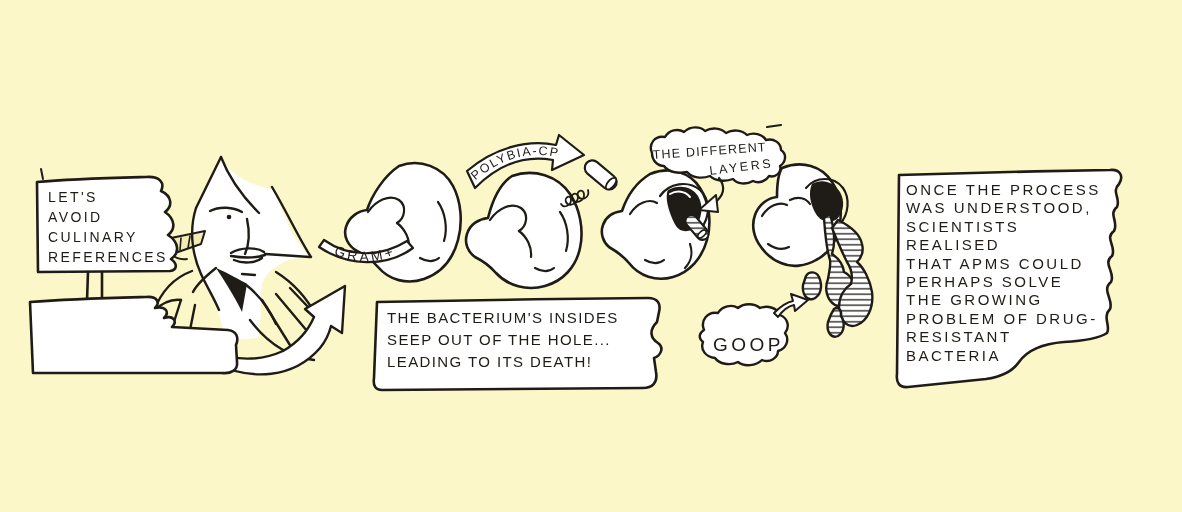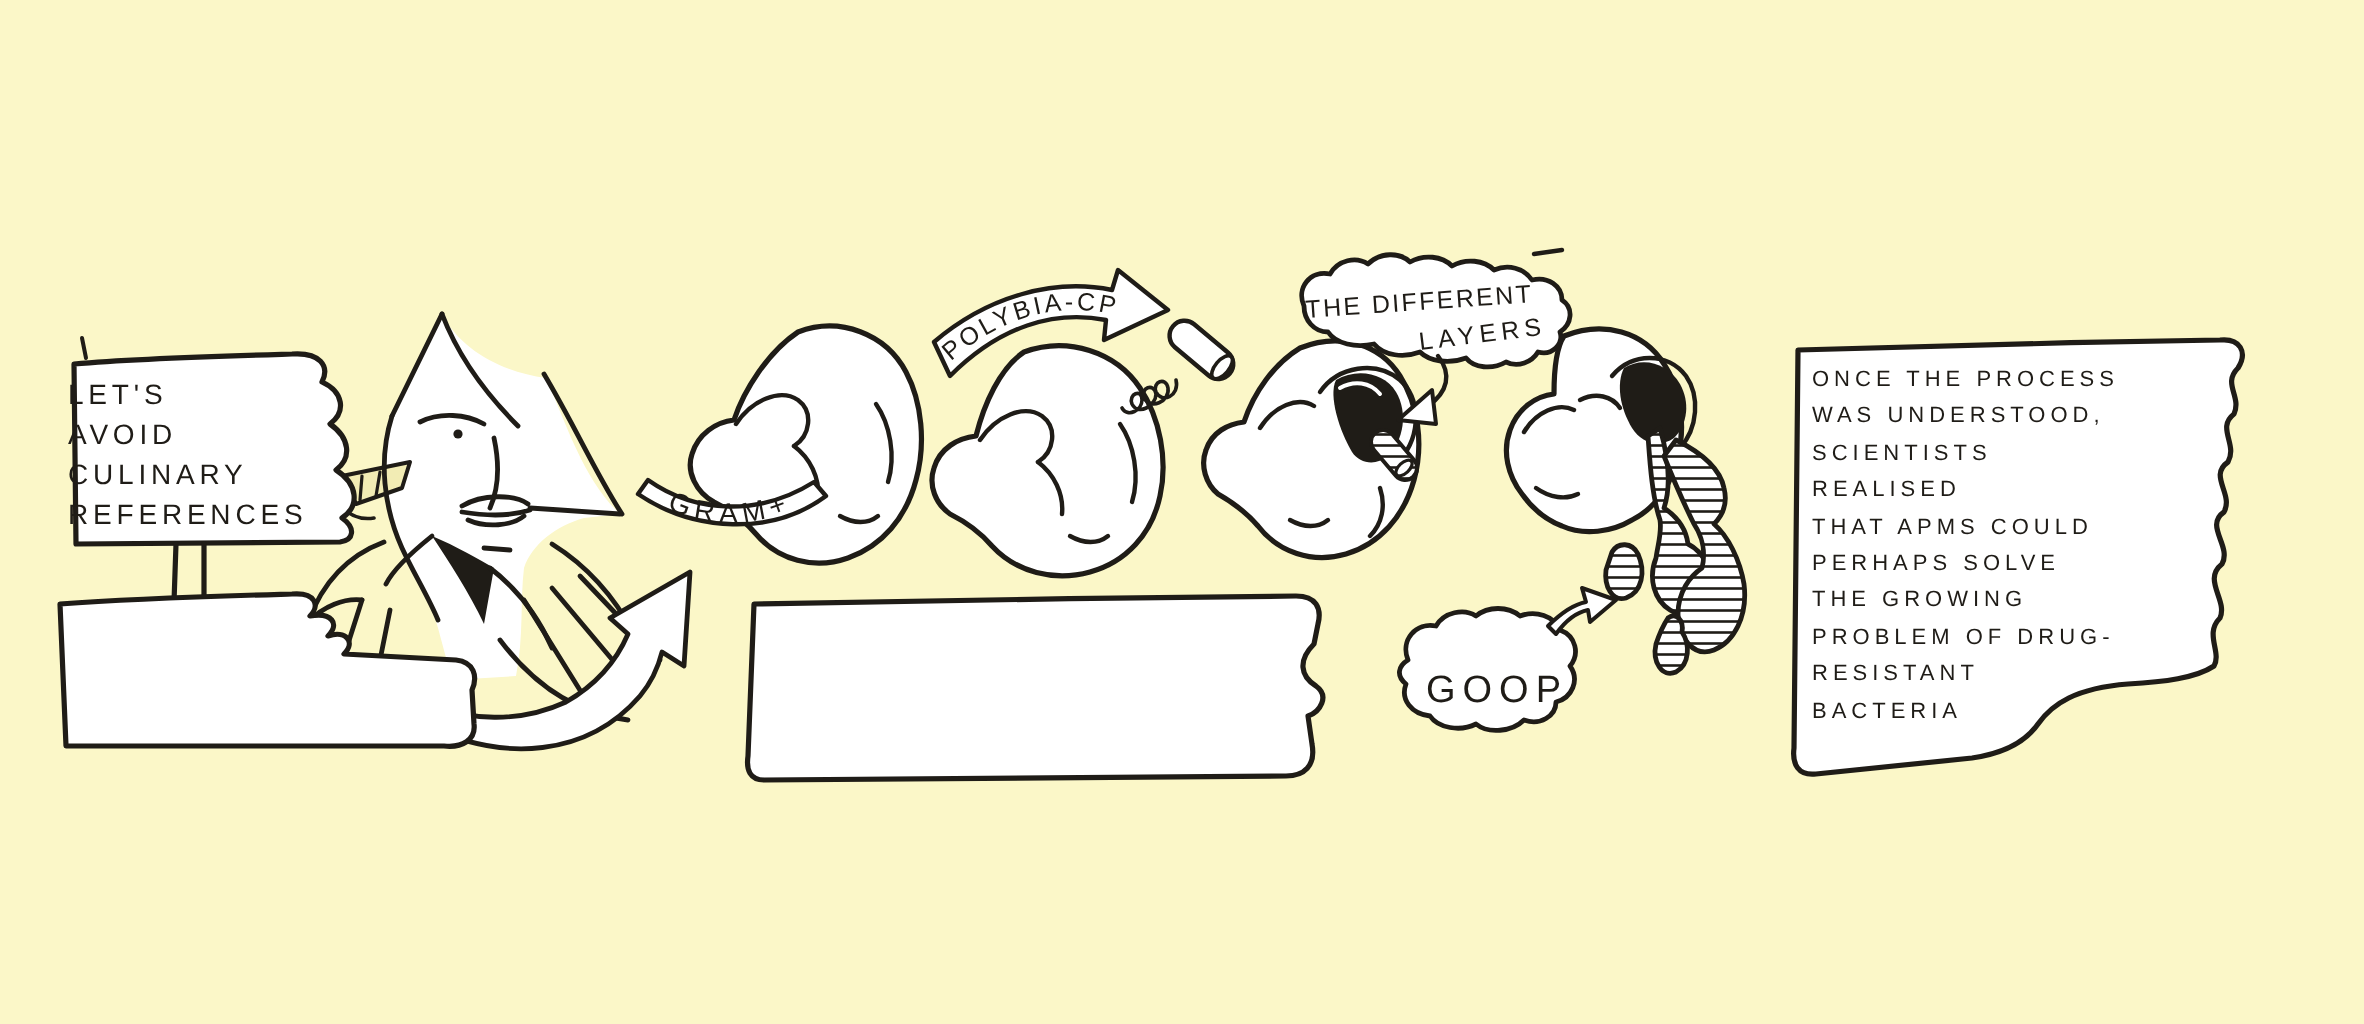--- a/index.html
+++ b/index.html
@@ -1,23 +1,23 @@
 <!DOCTYPE html>
 <html><head>
 <meta charset="utf-8">
 <style>
   html,body{margin:0;padding:0;}
   body{background:#FBF7C8;font-family:"Liberation Sans",sans-serif;}
   .panel{position:relative;width:1182px;height:512px;overflow:hidden;background:#FBF7C8;}
   .panel svg{position:absolute;left:0;top:0;}
   .txt{position:absolute;color:#1F1C17;white-space:pre-line;font-family:"Liberation Sans",sans-serif;font-weight:normal;}
-  .txt-culinary{left:34px;top:187px;font-size:14px;line-height:20px;letter-spacing:2.4px;}
+  .txt-culinary{left:48px;top:187px;font-size:14px;line-height:20px;letter-spacing:2.4px;}
   .txt-schematic{left:44px;top:307px;font-size:14px;line-height:21px;letter-spacing:2.1px;}
   .txt-death{left:387px;top:307px;font-size:15px;line-height:22px;letter-spacing:1.4px;}
-  .txt-process{left:906px;top:181px;font-size:11px;line-height:18.4px;letter-spacing:2.5px;}
+  .txt-process{left:906px;top:181px;font-size:15px;line-height:18.4px;letter-spacing:2.5px;}
   svg text, svg textPath{font-family:"Liberation Sans",sans-serif;fill:#1F1C17;}
 </style>
 </head>
 <body>
 
 <div class="panel">
 
 <svg width="1182" height="512" viewBox="0 0 1182 512">
   <defs>
     <pattern id="stripes" width="7" height="5.5" patternUnits="userSpaceOnUse">
@@ -196,20 +196,23 @@
   <path d="M899,175 C960,173 1040,171 1110,170 C1120,169 1124,176 1119,184 C1111,192 1121,198 1117,207
            C1108,214 1119,222 1114,231 C1104,238 1117,247 1112,256 C1102,263 1116,273 1111,282
            C1101,290 1114,300 1110,309 C1102,317 1111,326 1107,333 C1098,339 1082,341 1064,342
            C1038,344 1026,352 1019,362 C1012,372 1000,377 986,379 L908,387 C899,388 896,382 897,374 Z" fill="#FFFFFF" stroke="#1F1C17" stroke-width="2.6" stroke-linejoin="round"></path>
 </svg>
 
   <div class="txt txt-culinary">LET'S
 AVOID
 CULINARY
 REFERENCES</div>
+  <div class="txt txt-death">THE BACTERIUM'S INSIDES
+SEEP OUT OF THE HOLE...
+LEADING TO ITS DEATH!</div>
   <div class="txt txt-process">ONCE THE PROCESS
 WAS UNDERSTOOD,
 SCIENTISTS
 REALISED
 THAT APMS COULD
 PERHAPS SOLVE
 THE GROWING
 PROBLEM OF DRUG-
 RESISTANT
 BACTERIA</div>

